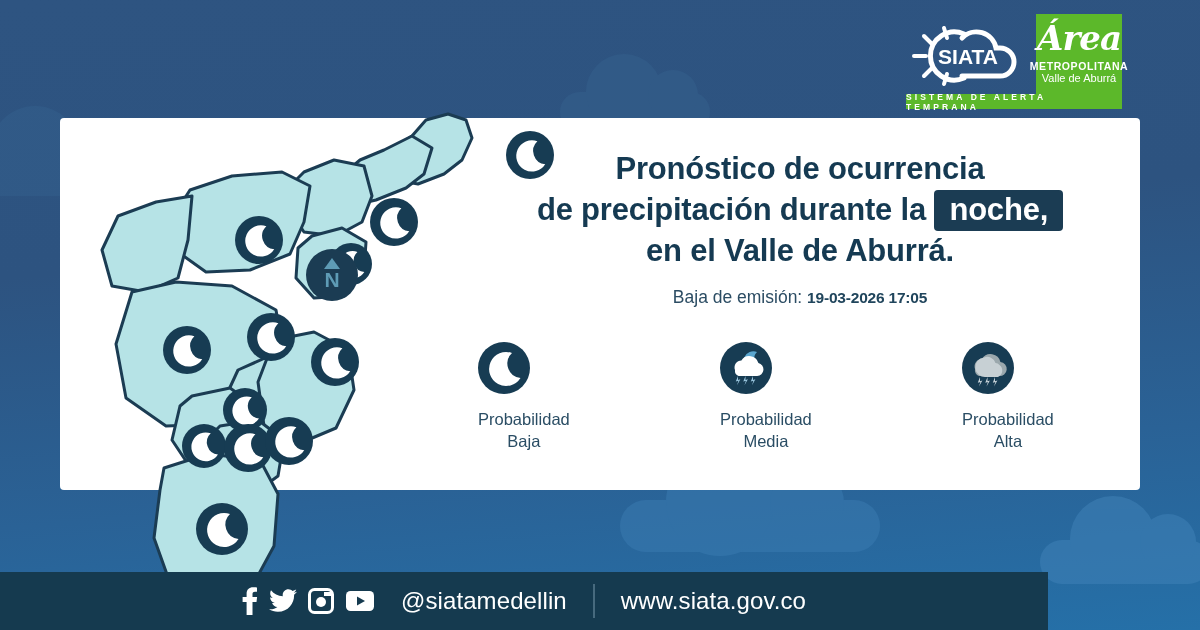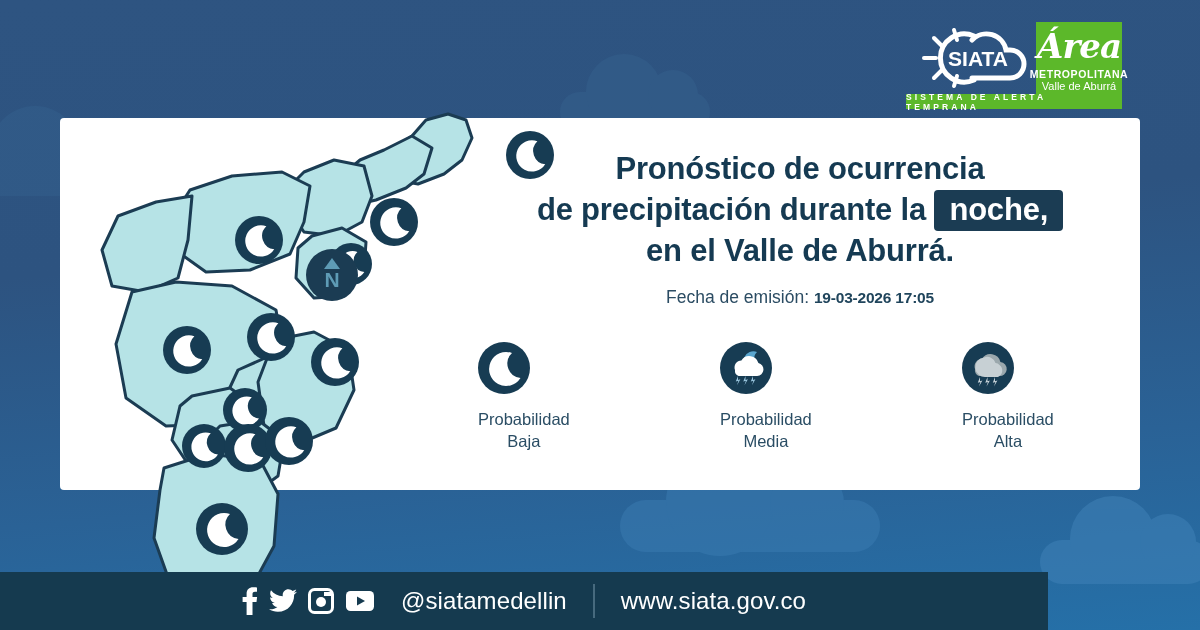--- a/index.html
+++ b/index.html
@@ -26,24 +26,24 @@
   #cloudB::before { width: 108px; height: 108px; left: 46px; top: -52px; }
   #cloudB::after  { width: 74px; height: 74px; left: 150px; top: -34px; }
   #cloudC { width: 170px; height: 44px; left: 1040px; top: 540px; background:#3f81b7; opacity:.55; }
   #cloudC::before { width: 86px; height: 86px; left: 30px; top: -44px; }
   #cloudC::after  { width: 56px; height: 56px; left: 100px; top: -26px; }
   #cloudD { width: 150px; height: 40px; left: 560px; top: 92px; background:#35618d; opacity:.5; }
   #cloudD::before { width: 76px; height: 76px; left: 26px; top: -38px; }
   #cloudD::after  { width: 50px; height: 50px; left: 88px; top: -22px; }
 
   
-  #logos { position: absolute; right: 78px; top: 14px; display: flex; align-items: center; z-index: 6; }
+  #logos { position: absolute; right: 78px; top: 14px; display: flex; align-items: flex-end; gap: 10px; z-index: 6; }
   #siata-logo { width: 120px; height: 76px; }
   #area-logo { width: 86px; height: 80px; background: #5cb82a; display: flex; flex-direction: column;
-               align-items: center; justify-content: flex-start; padding-top: 2px; margin-top: 8px; }
+               align-items: center; justify-content: flex-start; padding-top: 2px; }
   #area-logo .script { font-family: "DejaVu Serif", serif; font-style: italic; font-weight: 700;
                        font-size: 34px; color: #fff; line-height: 44px; letter-spacing: -1px; }
   #area-logo .l1 { font-size: 10.5px; font-weight: 700; color: #fff; letter-spacing: .6px; line-height: 12px; }
   #area-logo .l2 { font-size: 11px; color: #fff; line-height: 13px; }
   #tagline { position: absolute; right: 78px; top: 94px; width: 216px; height: 15px; background: #5cb82a;
              color: #fff; font-size: 8.5px; font-weight: 700; letter-spacing: 3.1px;
              display: flex; align-items: center; justify-content: center; z-index: 6; }
 
   
   #card { position: absolute; left: 60px; top: 118px; width: 1080px; height: 372px;
@@ -186,21 +186,21 @@
     <div id="headline">
       <div>Pronóstico de ocurrencia</div>
       <div>
         <span>de precipitación durante la</span>
         <span class="hl">noche,</span>
       </div>
       <div>en el Valle de Aburrá.</div>
     </div>
 
     <div id="fecha">
-      <span>Fecha de emisión:</span>
+      <span>Baja de emisión:</span>
       <span class="val">19-03-2026 17:05</span>
     </div>
 
     <div id="legend">
       <div class="leg">
         <svg class="badge" viewBox="0 0 52 52">
           <circle cx="26" cy="26" r="26" fill="#173c53"></circle>
           <path d="M34 11 a17 17 0 1 0 8.5 25 a14.5 14.5 0 0 1 -8.5 -25 z" fill="#ffffff"></path>
         </svg>
         <div class="lab">

